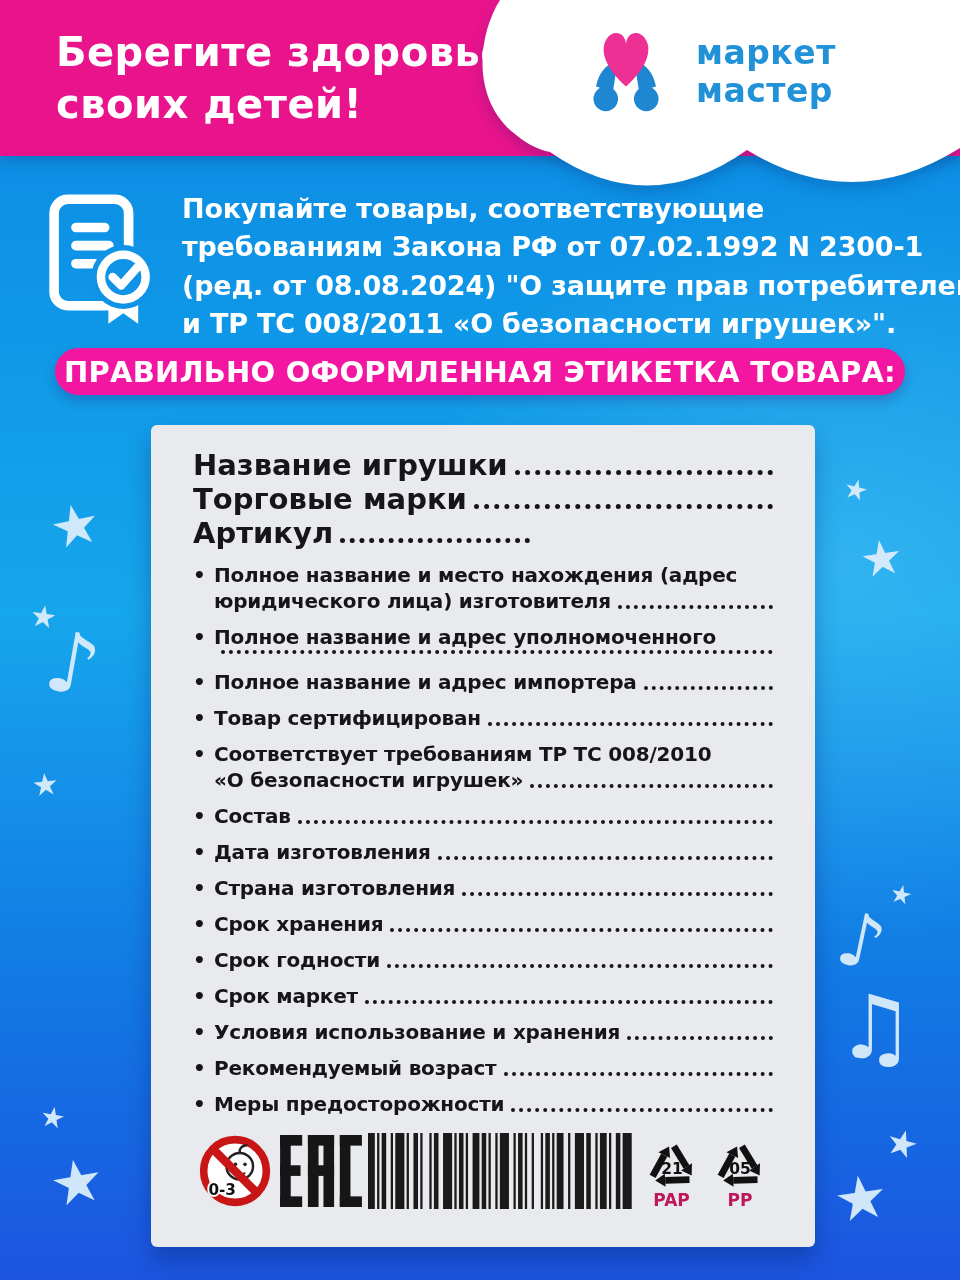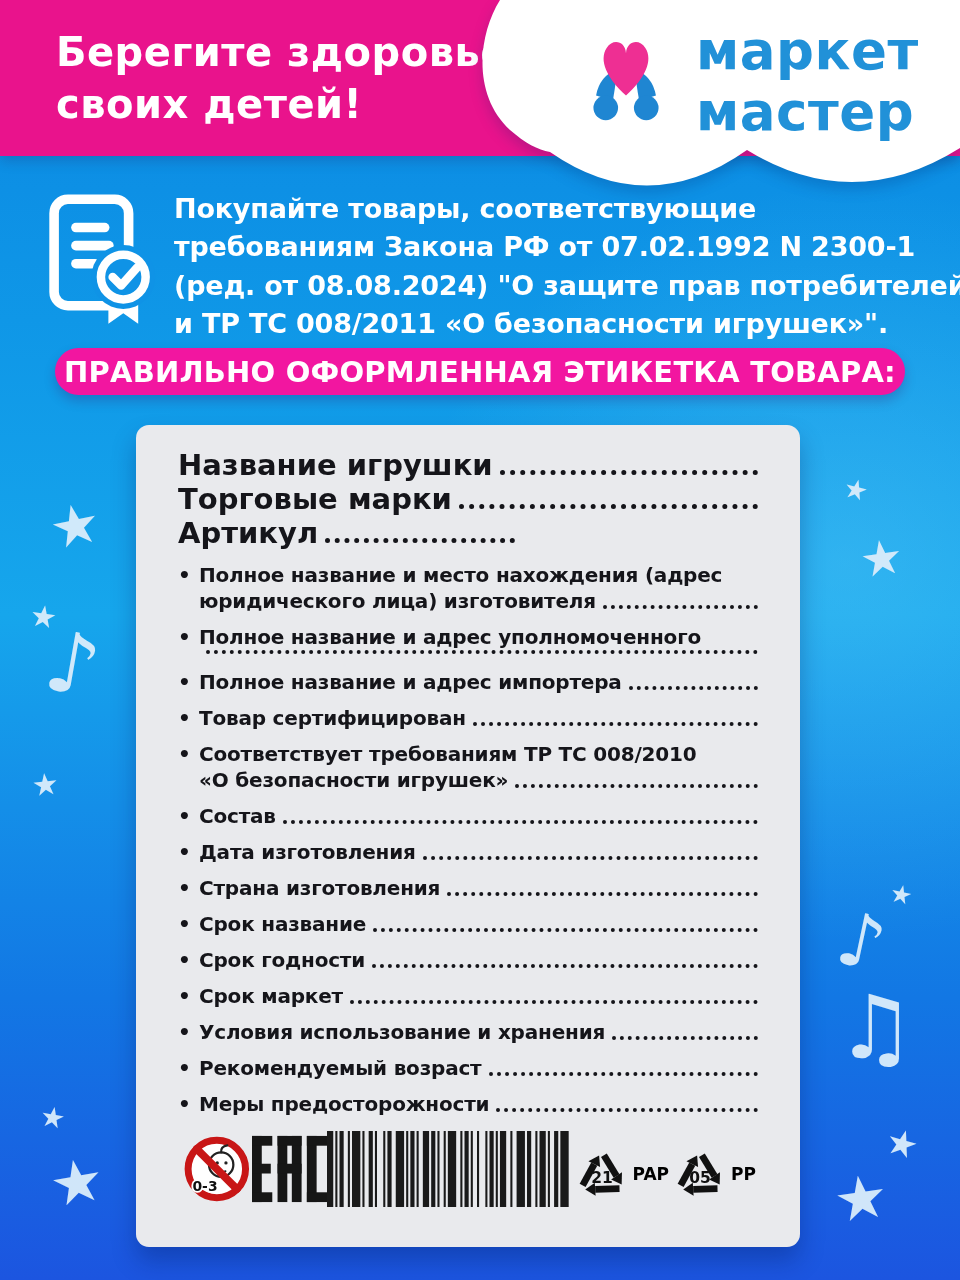--- a/index.html
+++ b/index.html
@@ -16,55 +16,55 @@
   
   .header { position:absolute; left:0; top:0; width:100%; height:156px;
     background:#e9138c; box-shadow:0 5px 12px rgba(40,0,60,.18); }
   .header-title { position:absolute; left:56px; top:26px; color:#fff;
     font-size:40px; font-weight:800; line-height:1.3; letter-spacing:.5px; }
 
   .cloud-wrap { position:absolute; right:0; top:0; width:490px; height:192px; }
   .cloud-wrap svg.cloud { position:absolute; inset:0;
     filter:drop-shadow(0 7px 7px rgba(0,30,100,.20)); }
   .brand-logo { position:absolute; left:112px; top:20px; display:flex; align-items:center; gap:26px; }
-  .brand-name { color:#2191d8; font-size:53px; font-weight:800; line-height:1.16; letter-spacing:.5px; }
-
-  
-  .intro { position:absolute; left:46px; top:190px; right:36px; display:flex; gap:16px; }
+  .brand-name { color:#2191d8; font-size:33px; font-weight:800; line-height:1.16; letter-spacing:.5px; }
+
+  
+  .intro { position:absolute; left:46px; top:190px; right:36px; display:flex; gap:24px; }
   .intro-icon { flex:none; margin-top:4px; }
   .intro-text { color:#fff; font-size:27px; font-weight:800; line-height:1.42;
     letter-spacing:-.2px; white-space:nowrap; }
 
   
   .label-banner { position:absolute; left:55px; right:55px; top:348px; height:47px;
     background:#f216a0; border-radius:31px; display:flex; align-items:center; justify-content:center;
     color:#fff; font-size:29px; font-weight:800; letter-spacing:.2px;
     box-shadow:0 6px 12px rgba(60,0,80,.22); white-space:nowrap; }
 
   
-  .card { position:absolute; left:136px; top:425px; width:664px; height:822px;
-    background:#e9eaed; border-radius:13px; padding:23px 40px 12px 42px;
+  .card { position:absolute; left:151px; top:425px; width:664px; height:822px;
+    background:#e9eaed; border-radius:6px; padding:23px 40px 12px 42px;
     box-shadow:0 14px 24px rgba(0,20,90,.30); overflow:hidden; color:#15151a; }
 
   .field-row { display:flex; }
   .field-label { white-space:nowrap; font-size:29px; font-weight:800; line-height:34px; }
   .dots { flex:1; align-self:flex-end; border-bottom:4px dotted #15151a; margin:0 2px 5px 7px; }
   .dots-big { border-bottom-width:5px; margin-bottom:7px; }
   .dots-short { flex:0 0 190px; }
 
   .items { margin-top:12px; }
   .item { margin-bottom:10px; }
   .iline { display:flex; }
   .iline .bullet { flex:none; width:21px; font-size:20px; line-height:26px; font-weight:700; }
   .iline.cont { padding-left:21px; }
   .itxt { white-space:nowrap; font-size:20px; font-weight:700; line-height:26px; letter-spacing:-.2px; }
 
   .marks-row { margin-top:14px; display:flex; align-items:center; justify-content:space-between; padding:0 4px; }
-  .recycle { display:flex; flex-direction:row; align-items:center; }
-  .recycle-label { font-size:17px; font-weight:800; color:#000000; margin-top:10px; }
+  .recycle { display:flex; flex-direction:column; align-items:center; }
+  .recycle-label { font-size:17px; font-weight:800; color:#be185d; margin-top:1px; }
   .sr-only { position:absolute; width:1px; height:1px; overflow:hidden; clip:rect(0 0 0 0); }
 
   
   .deco { position:absolute; color:#d8ecfb; user-select:none; line-height:1; opacity:.96; }
   .dL1 { left:50px;  top:498px;  font-size:56px; transform:rotate(-12deg); }
   .dL2 { left:30px;  top:602px;  font-size:30px; transform:rotate(8deg); }
   .dL3 { left:46px;  top:622px;  font-size:84px; transform:rotate(10deg); }
   .dL4 { left:32px;  top:770px;  font-size:30px; transform:rotate(-6deg); }
   .dL5 { left:40px;  top:1104px; font-size:28px; transform:rotate(10deg); }
   .dL6 { left:50px;  top:1152px; font-size:60px; transform:rotate(-10deg); }
@@ -223,21 +223,21 @@
         <div class="item">
           <div class="iline">
             <span class="bullet">•</span>
             <span class="itxt">Страна изготовления</span>
             <span class="dots"></span>
           </div>
         </div>
         <div class="item">
           <div class="iline">
             <span class="bullet">•</span>
-            <span class="itxt">Срок название</span>
+            <span class="itxt">Срок хранения</span>
             <span class="dots"></span>
           </div>
         </div>
         <div class="item">
           <div class="iline">
             <span class="bullet">•</span>
             <span class="itxt">Срок годности</span>
             <span class="dots"></span>
           </div>
         </div>

